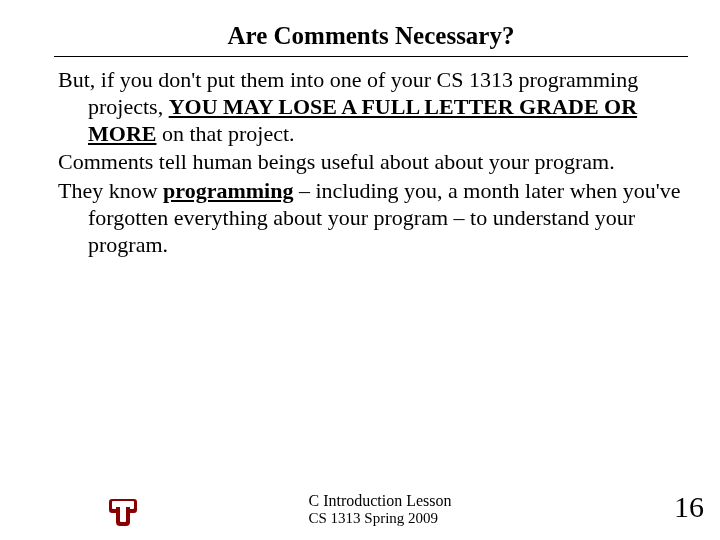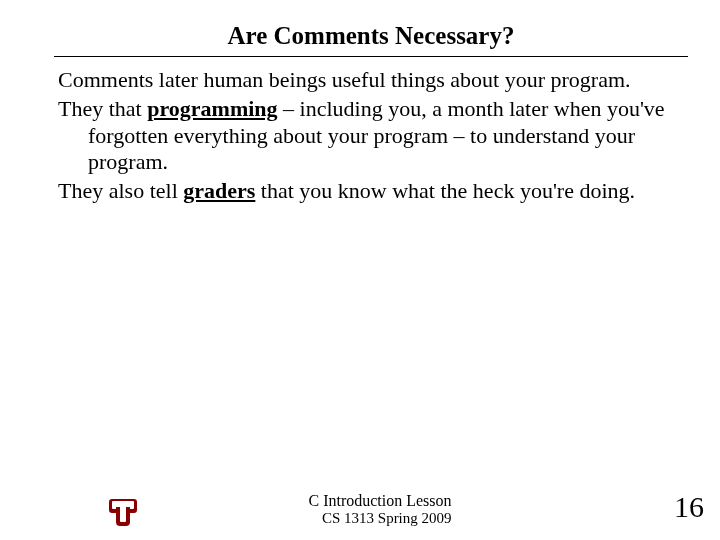--- a/index.html
+++ b/index.html
@@ -40,21 +40,21 @@
   .footer {
     position: absolute;
     bottom: 14px;
     left: 0;
     width: 100%;
     display: flex;
     align-items: center;
     justify-content: center;
   }
   .footer-center {
-    text-align: right;
+    text-align: left;
     line-height: 1.1;
   }
   .footer-line1 { font-size: 16px; }
   .footer-line2 { font-size: 15px; }
   .page-number {
     position: absolute;
     right: 36px;
     bottom: 16px;
     font-size: 30px;
     font-family: Liberation Serif, serif;
@@ -71,33 +71,33 @@
 <body>
 
 <div class="slide">
 
   <div class="title">Are Comments Necessary?</div>
   <div class="title-underline"></div>
 
   <div class="body">
 
 
+    <div class="para indent">
+      <span>But, if you don't put them into one of your CS 1313 programming projects, </span><span class="b u">YOU MAY LOSE A FULL LETTER GRADE OR MORE</span><span> on that project.</span>
+    </div>
 
 
     <div class="para indent">
-      <span>Comments later human beings useful things about your program.</span>
+      <span>Comments tell human beings useful about about your program.</span>
     </div>
 
     <div class="para indent">
-      <span>They that </span><span class="b u">programming</span><span> – including you, a month later when you've forgotten everything about your program – to understand your program.</span>
+      <span>They know </span><span class="b u">programming</span><span> – including you, a month later when you've forgotten everything about your program – to understand your program.</span>
     </div>
 
-    <div class="para indent">
-      <span>They also tell </span><span class="b u">graders</span><span> that you know what the heck you're doing.</span>
-    </div>
 
   </div>
 
   <div class="logo">
     <svg viewBox="0 0 34 34" width="34" height="34">
       <g fill="#8a0000">
 
         <path d="M6 3 h22 q3 0 3 3 v8 q0 3 -3 3 h-4 v-4 h3 q1 0 1 -1 v-6 q0 -1 -1 -1 h-20 q-1 0 -1 1 v6 q0 1 1 1 h3 v4 h-4 q-3 0 -3 -3 v-8 q0 -3 3 -3 z"></path>
         <path d="M10 11 h4 v14 q0 1 1 1 h4 q1 0 1 -1 v-14 h4 v15 q0 4 -4 4 h-6 q-4 0 -4 -4 z"></path>
       </g>

